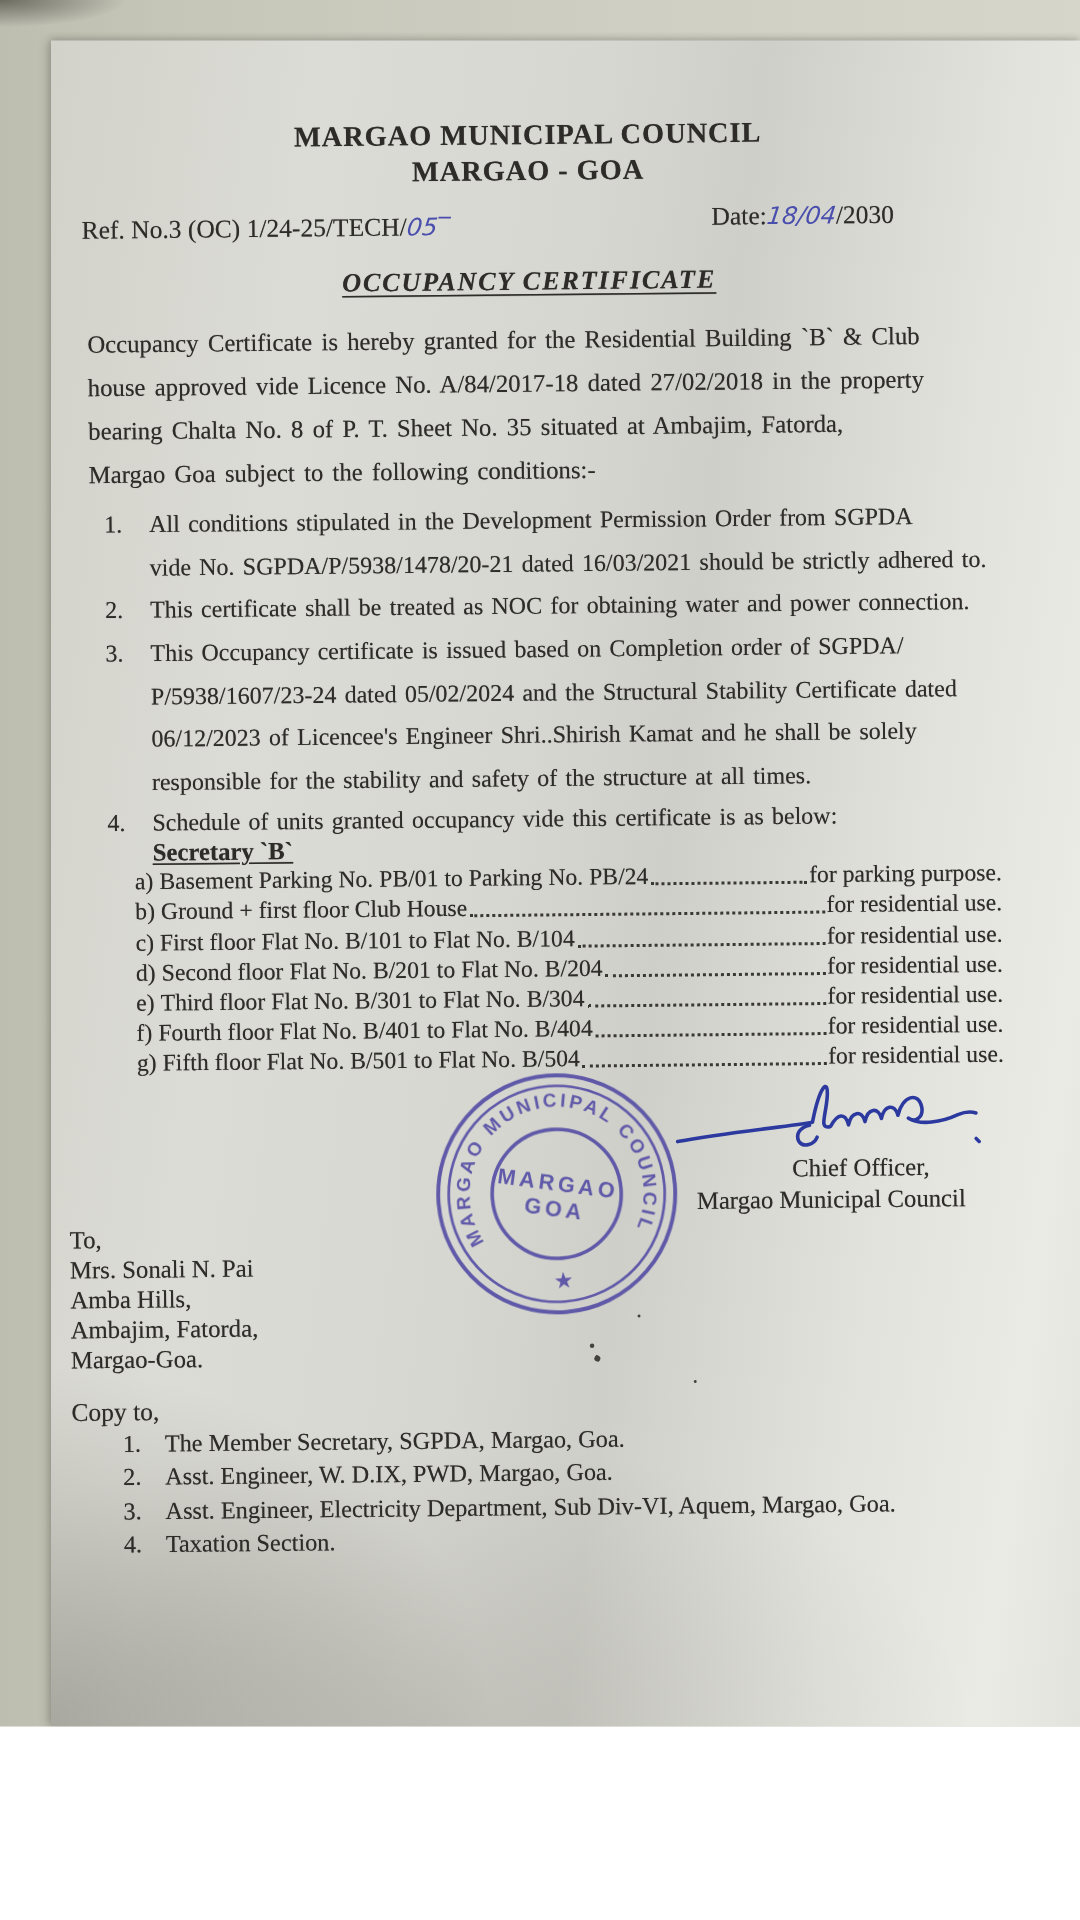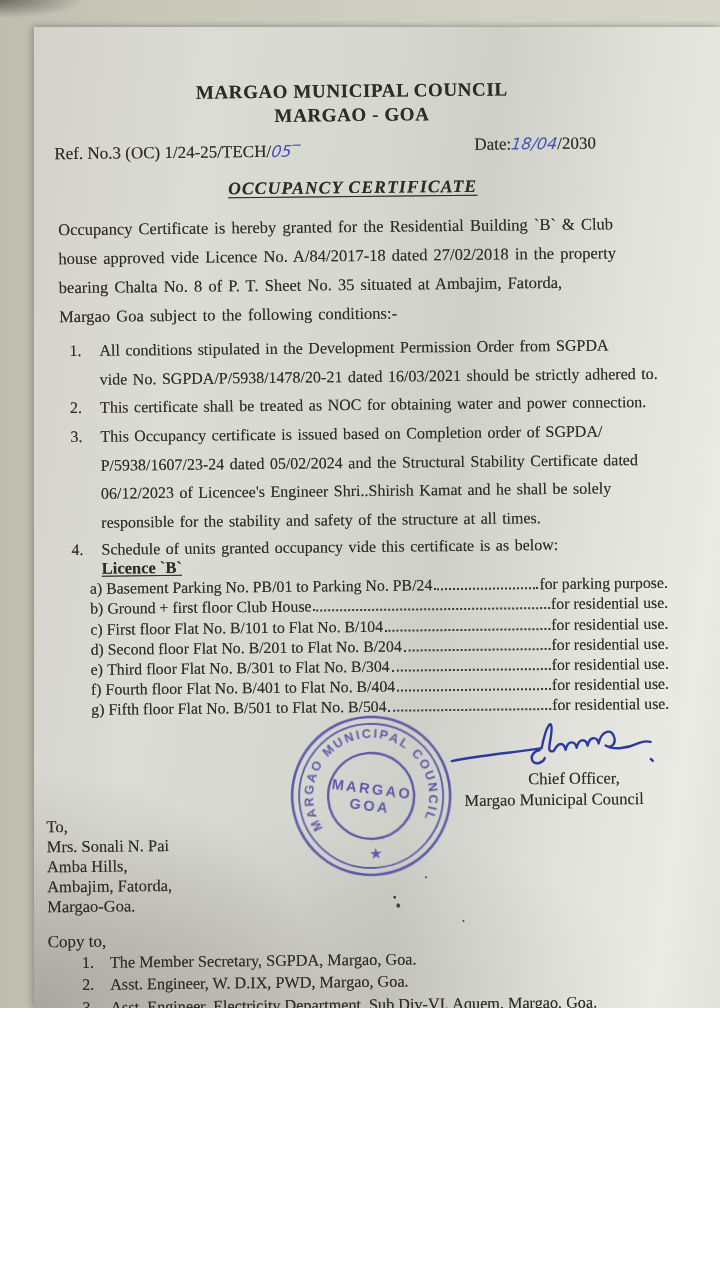--- a/index.html
+++ b/index.html
@@ -1,17 +1,17 @@
 <!DOCTYPE html>
 <html><head>
 <meta charset="utf-8">
 <style>
   html,body{margin:0;padding:0;}
   body{width:720px;height:1280px;background:#aeae a2;overflow:hidden;}
-  .photo{position:relative;width:720px;height:1008px;background:
+  .photo{position:relative;width:720px;height:1151px;background:
     linear-gradient(90deg,#bdbdb0 0%,#c6c6b9 18%,#cfcfc3 60%,#d6d6ca 100%);
     overflow:hidden;font-family:"Liberation Serif", serif;color:#2e2c29;}
   
   .paper{position:absolute;left:34px;top:27px;right:0;bottom:0;
     background:
       radial-gradient(ellipse 420px 340px at 0% 100%, rgba(70,70,60,0.30), rgba(70,70,60,0) 70%),
       radial-gradient(ellipse 500px 260px at 35% 100%, rgba(90,90,80,0.16), rgba(90,90,80,0) 75%),
       linear-gradient(97deg,#d2d2cb 0%,#dcdcd6 22%,#d7d7d1 45%,#cfcfc9 58%,#e2e2dc 78%,#ebebe5 92%,#e3e3dd 100%);
     box-shadow:-3px 0 6px rgba(60,60,50,0.25), 0 -2px 4px rgba(60,60,50,0.18);}
   .corner-shadow{position:absolute;left:0;top:0;width:150px;height:30px;
@@ -109,21 +109,21 @@
       </div>
     </div>
 
     <div class="cond c4">
       <div class="num">4.</div>
       <div class="lines">
         <div>Schedule of units granted occupancy vide this certificate is as below:</div>
       </div>
     </div>
 
-    <div class="txt bheading">Licence `B`</div>
+    <div class="txt bheading">Secretary `B`</div>
 
     <div class="schedule">
       <div class="srow">
         <span class="sletter">a)</span>
         <span class="stext">Basement Parking No. PB/01 to Parking No. PB/24</span>
         <span class="leader"></span>
         <span class="spurpose">for parking purpose.</span>
       </div>
       <div class="srow">
         <span class="sletter">b)</span>

